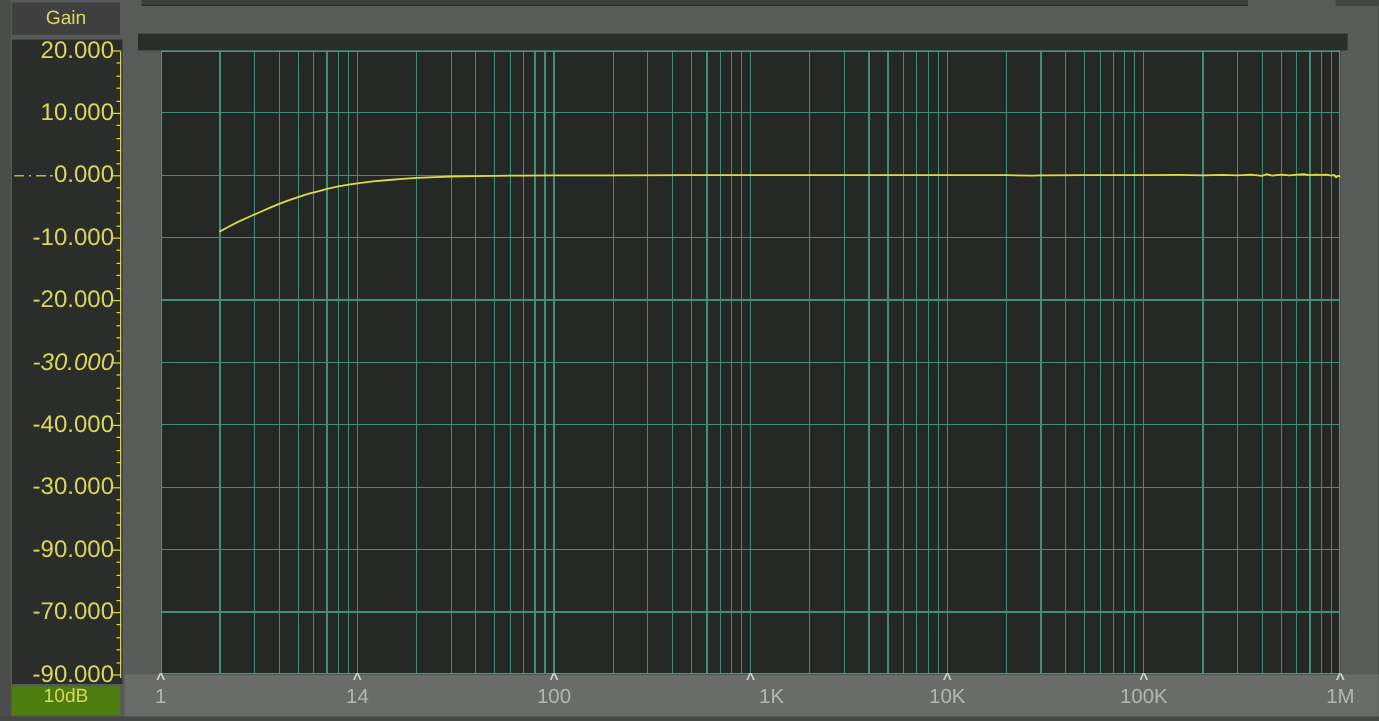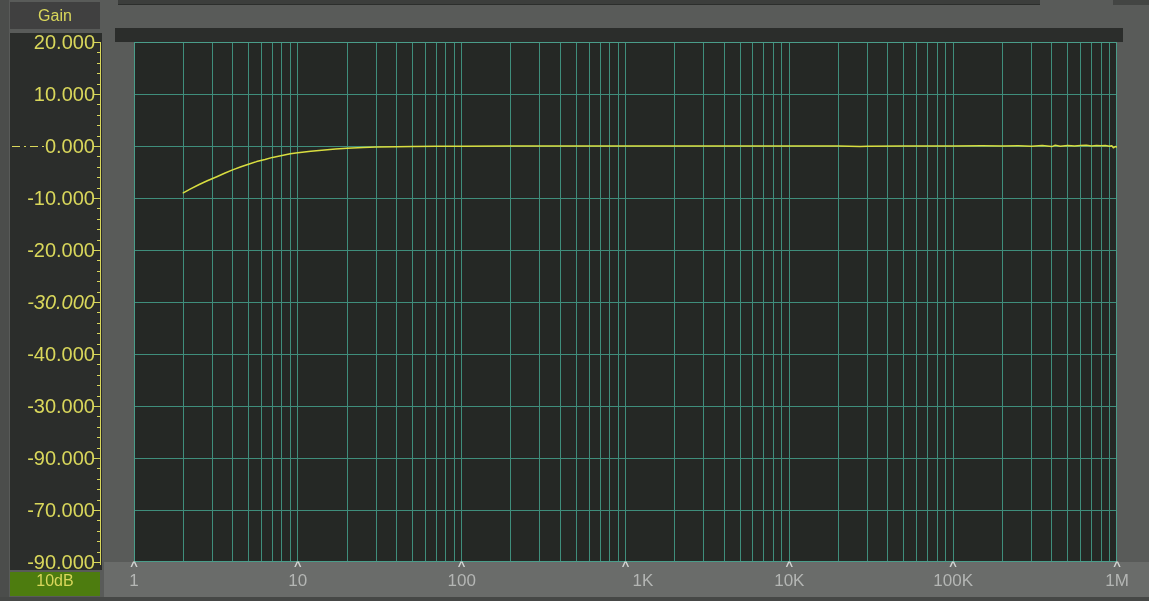--- a/index.html
+++ b/index.html
@@ -203,21 +203,21 @@
     <div class="abs ytick" style="left: 93px; top: 510px; width: 8px; background: rgb(217, 215, 91);"></div>
     <div class="abs ytick" style="left: 97px; top: 520px; width: 4px; background: rgb(217, 215, 91);"></div>
     <div class="abs ytick" style="left: 97px; top: 531px; width: 4px; background: rgb(217, 215, 91);"></div>
     <div class="abs ytick" style="left: 97px; top: 541px; width: 4px; background: rgb(217, 215, 91);"></div>
     <div class="abs ytick" style="left: 97px; top: 552px; width: 4px; background: rgb(217, 215, 91);"></div>
     <div class="abs ytick" style="left: 93px; top: 562px; width: 8px; background: rgb(217, 215, 91);"></div>
     <div class="abs ymarker" style="left: 12px; top: 146px; width: 32px;"></div>
     <div class="abs xcaret" style="left: 124px;">^</div>
     <div class="abs xlabel" style="left: 89px; color: rgb(180, 182, 180);">1</div>
     <div class="abs xcaret" style="left: 287.833px;">^</div>
-    <div class="abs xlabel" style="left: 252.833px; color: rgb(180, 182, 180);">10</div>
+    <div class="abs xlabel" style="left: 252.833px; color: rgb(180, 182, 180);">14</div>
     <div class="abs xcaret" style="left: 451.667px;">^</div>
     <div class="abs xlabel" style="left: 416.667px; color: rgb(180, 182, 180);">100</div>
     <div class="abs xcaret" style="left: 615.5px;">^</div>
     <div class="abs xlabel" style="left: 598px; color: rgb(180, 182, 180);">1K</div>
     <div class="abs xcaret" style="left: 779.333px;">^</div>
     <div class="abs xlabel" style="left: 744.333px; color: rgb(180, 182, 180);">10K</div>
     <div class="abs xcaret" style="left: 943.167px;">^</div>
     <div class="abs xlabel" style="left: 908.167px; color: rgb(180, 182, 180); text-align: center;">100K</div>
     <div class="abs xcaret" style="left: 1107px;">^</div>
     <div class="abs xlabel" style="left: 1072px; color: rgb(180, 182, 180);">1M</div>

